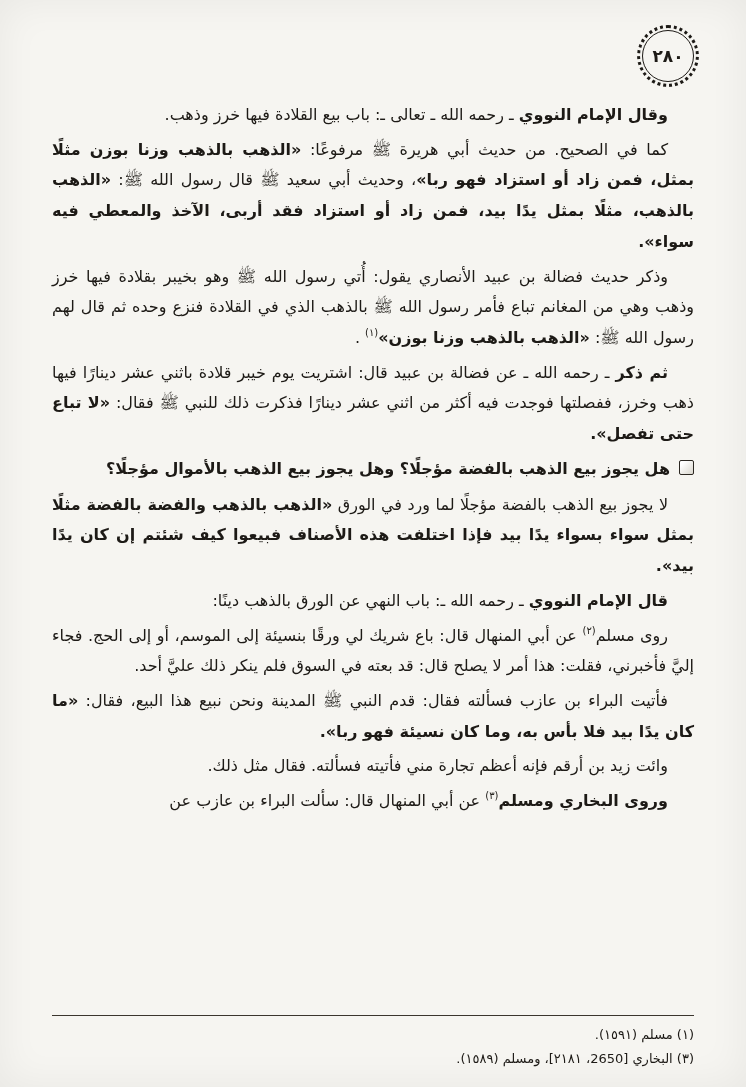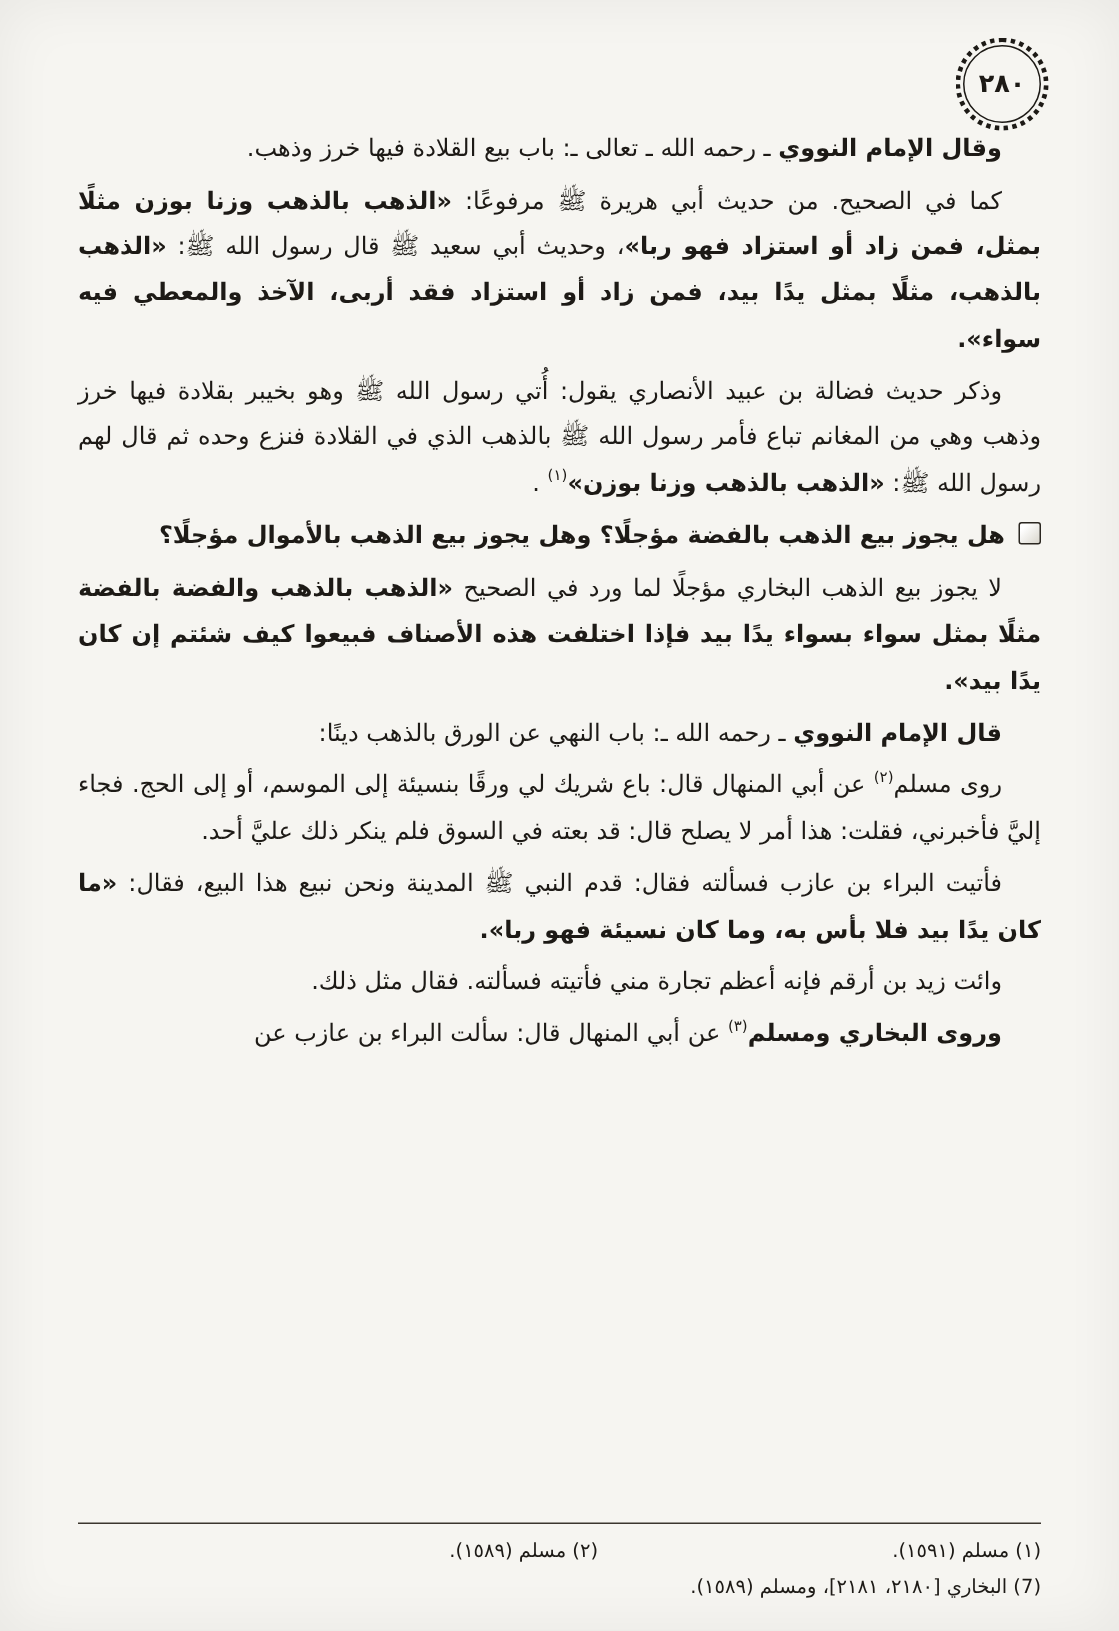--- a/index.html
+++ b/index.html
@@ -8,21 +8,21 @@
     background:radial-gradient(ellipse at 50% 38%, var(--paper,#f6f5f1) 62%, #edecе7 100%);
     background-color:var(--paper,#f6f5f1);
     color:var(--ink,#1d1a16);
     font-family:"DejaVu Sans",sans-serif;
     direction:rtl;
     padding:30px 52px 16px 52px;
     display:flex;flex-direction:column;
     box-shadow:inset 0 0 40px rgba(0,0,0,.06);
   }
   
-  .hdr{display:flex;align-items:flex-start;gap:22px;}
+  .hdr{display:flex;align-items:flex-start;gap:22px;margin-bottom:16px;}
   .medallion{
     position:relative;width:50px;height:50px;flex:0 0 auto;
     border:1.6px solid var(--ink,#1d1a16);border-radius:50%;
     display:flex;align-items:center;justify-content:center;
     margin-bottom:2px;background:var(--paper,#f6f5f1);
   }
   .medallion::before{
     content:"";position:absolute;inset:-6px;border:3px dotted var(--ink,#1d1a16);
     border-radius:50%;
   }
@@ -64,41 +64,41 @@
   </header>
 
   <main class="body-txt">
 
     <p class="para"><span class="b">وقال الإمام النووي</span><span class="r"> ـ رحمه الله ـ تعالى ـ: باب بيع القلادة فيها خرز وذهب.</span></p>
 
     <p class="para"><span class="r">كما في الصحيح. من حديث أبي هريرة ﷺ مرفوعًا: </span><span class="b">«الذهب بالذهب وزنا بوزن مثلًا بمثل، فمن زاد أو استزاد فهو ربا»</span><span class="r">، وحديث أبي سعيد ﷺ قال رسول الله ﷺ: </span><span class="b">«الذهب بالذهب، مثلًا بمثل يدًا بيد، فمن زاد أو استزاد فقد أربى، الآخذ والمعطي فيه سواء».</span></p>
 
     <p class="para"><span class="r">وذكر حديث فضالة بن عبيد الأنصاري يقول: أُتي رسول الله ﷺ وهو بخيبر بقلادة فيها خرز وذهب وهي من المغانم تباع فأمر رسول الله ﷺ بالذهب الذي في القلادة فنزع وحده ثم قال لهم رسول الله ﷺ: </span><span class="b">«الذهب بالذهب وزنا بوزن»</span><sup class="fn-ref">(١)</sup><span class="r"> .</span></p>
 
+    <p class="para"><span class="b">ثم ذكر</span><span class="r"> ـ رحمه الله ـ عن فضالة بن عبيد قال: اشتريت يوم خيبر قلادة باثني عشر دينارًا فيها ذهب وخرز، ففصلتها فوجدت فيه أكثر من اثني عشر دينارًا فذكرت ذلك للنبي ﷺ فقال: </span><span class="b">«لا تباع حتى تفصل».</span></p>
 
     <p class="para q"><span class="q-marker"></span><span class="b">هل يجوز بيع الذهب بالفضة مؤجلًا؟ وهل يجوز بيع الذهب بالأموال مؤجلًا؟</span></p>
 
-    <p class="para"><span class="r">لا يجوز بيع الذهب البخاري مؤجلًا لما ورد في الصحيح </span><span class="b">«الذهب بالذهب والفضة بالفضة مثلًا بمثل سواء بسواء يدًا بيد فإذا اختلفت هذه الأصناف فبيعوا كيف شئتم إن كان يدًا بيد».</span></p>
+    <p class="para"><span class="r">لا يجوز بيع الذهب بالفضة مؤجلًا لما ورد في الورق </span><span class="b">«الذهب بالذهب والفضة بالفضة مثلًا بمثل سواء بسواء يدًا بيد فإذا اختلفت هذه الأصناف فبيعوا كيف شئتم إن كان يدًا بيد».</span></p>
 
     <p class="para"><span class="b">قال الإمام النووي</span><span class="r"> ـ رحمه الله ـ: باب النهي عن الورق بالذهب دينًا:</span></p>
 
     <p class="para"><span class="r">روى مسلم</span><sup class="fn-ref">(٢)</sup><span class="r"> عن أبي المنهال قال: باع شريك لي ورقًا بنسيئة إلى الموسم، أو إلى الحج. فجاء إليَّ فأخبرني، فقلت: هذا أمر لا يصلح قال: قد بعته في السوق فلم ينكر ذلك عليَّ أحد.</span></p>
 
     <p class="para"><span class="r">فأتيت البراء بن عازب فسألته فقال: قدم النبي ﷺ المدينة ونحن نبيع هذا البيع، فقال: </span><span class="b">«ما كان يدًا بيد فلا بأس به، وما كان نسيئة فهو ربا».</span></p>
 
     <p class="para"><span class="r">وائت زيد بن أرقم فإنه أعظم تجارة مني فأتيته فسألته. فقال مثل ذلك.</span></p>
 
     <p class="para"><span class="b">وروى البخاري ومسلم</span><sup class="fn-ref">(٣)</sup><span class="r"> عن أبي المنهال قال: سألت البراء بن عازب عن</span></p>
 
   </main>
 
   <footer class="fnotes">
     <div class="fn-rule"></div>
     <div class="fn-row">
       <span class="fn-a">(١) مسلم (١٥٩١).</span>
-      <span class="fn-b">(٢) مسلم (١٥٨٩).</span>
     </div>
     <div class="fn-row">
-      <span class="fn-b">(7) البخاري [٢١٨٠، ٢١٨١]، ومسلم (١٥٨٩).</span>
+      <span class="fn-b">(٣) البخاري [2650، ٢١٨١]، ومسلم (١٥٨٩).</span>
     </div>
   </footer>
 
 </div>
 
 </body></html>

